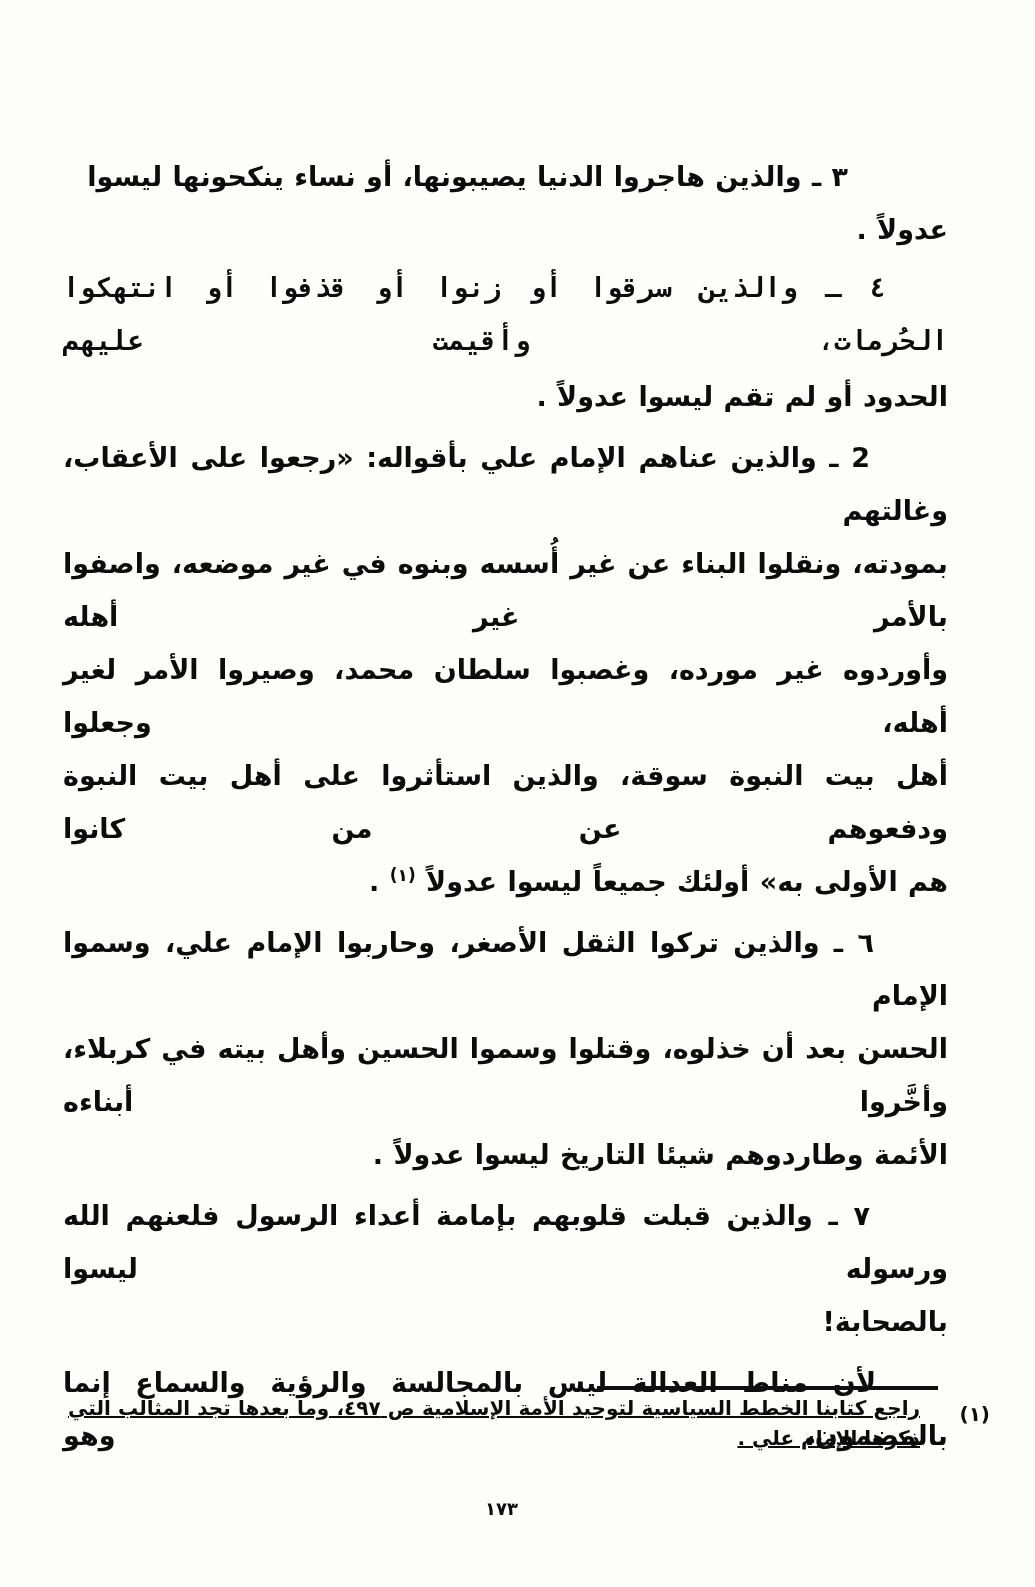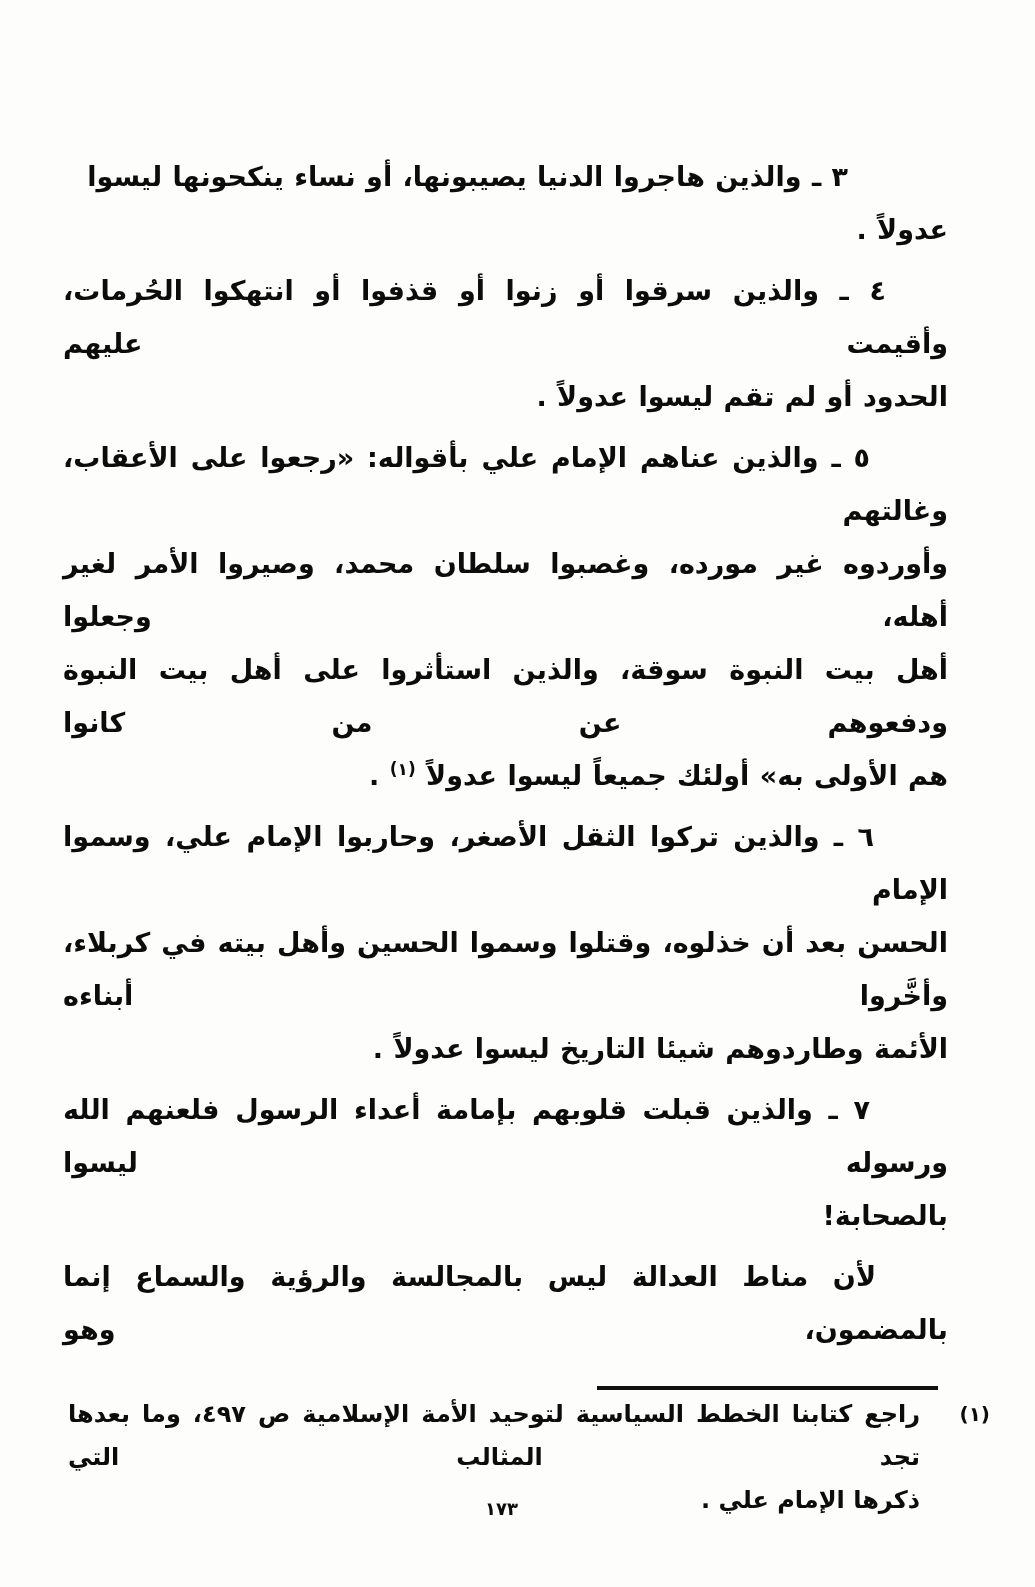--- a/index.html
+++ b/index.html
@@ -22,21 +22,21 @@
     line-height:53px;
     text-align:justify;
     text-align-last:justify;
     word-spacing:1px;
   }
   .line.rag{text-align:start;text-align-last:start;}
   .ind-100{text-indent:100px;}
   .ind-78{text-indent:78px;}
   .ind-74{text-indent:74px;}
   .ind-72{text-indent:72px;}
-  .ind-62{text-indent:62px;}
+  .ind-62{text-indent:62px;font-family:Liberation Mono, monospace;}
   .fnref{
     font-size:17px;
     line-height:0;
     vertical-align:10px;
     letter-spacing:1px;
   }
   .fn-sep{
     position:absolute;
     top:1386px;right:97px;
     width:341px;height:4px;
@@ -49,22 +49,22 @@
   }
   .fn-marker{
     flex:0 0 auto;
     width:48px;
     margin-left:22px;
     font-size:20px;line-height:43px;
     text-align:right;
   }
   .fn-text{flex:1 1 auto;min-width:0;}
   .fn-line{
-    font-size:24px;line-height:43px;
-    text-align:justify;text-align-last:justify;
+    font-size:20px;line-height:30px;
+    text-align:justify;text-align-last:justify;text-decoration:underline;
   }
   .fn-line.rag{text-align:start;text-align-last:start;}
   .pagenum{
     position:absolute;
     top:1498px;left:0;right:0;
     text-align:center;
     font-size:18px;
     letter-spacing:2px;
   }
 </style>
@@ -78,21 +78,22 @@
     <div class="para">
       <div class="line rag ind-100">٣ ـ والذين هاجروا الدنيا يصيبونها، أو نساء ينكحونها ليسوا عدولاً .</div>
     </div>
 
     <div class="para">
       <div class="line ind-62">٤ ـ والذين سرقوا أو زنوا أو قذفوا أو انتهكوا الحُرمات، وأقيمت عليهم</div>
       <div class="line rag">الحدود أو لم تقم ليسوا عدولاً .</div>
     </div>
 
     <div class="para">
-      <div class="line ind-78">٥ ـ والذين عناهم الإمام علي بأقواله: «رجعوا على الأعقاب، وغالتهم</div>
+      <div class="line ind-78">2 ـ والذين عناهم الإمام علي بأقواله: «رجعوا على الأعقاب، وغالتهم</div>
+      <div class="line">بمودته، ونقلوا البناء عن غير أُسسه وبنوه في غير موضعه، واصفوا بالأمر غير أهله</div>
       <div class="line">وأوردوه غير مورده، وغصبوا سلطان محمد، وصيروا الأمر لغير أهله، وجعلوا</div>
       <div class="line">أهل بيت النبوة سوقة، والذين استأثروا على أهل بيت النبوة ودفعوهم عن من كانوا</div>
       <div class="line rag">
         <span>هم الأولى به» أولئك جميعاً ليسوا عدولاً </span><sup class="fnref">(١)</sup><span> .</span>
       </div>
     </div>
 
     <div class="para">
       <div class="line ind-74">٦ ـ والذين تركوا الثقل الأصغر، وحاربوا الإمام علي، وسموا الإمام</div>
       <div class="line">الحسن بعد أن خذلوه، وقتلوا وسموا الحسين وأهل بيته في كربلاء، وأخَّروا أبناءه</div>

